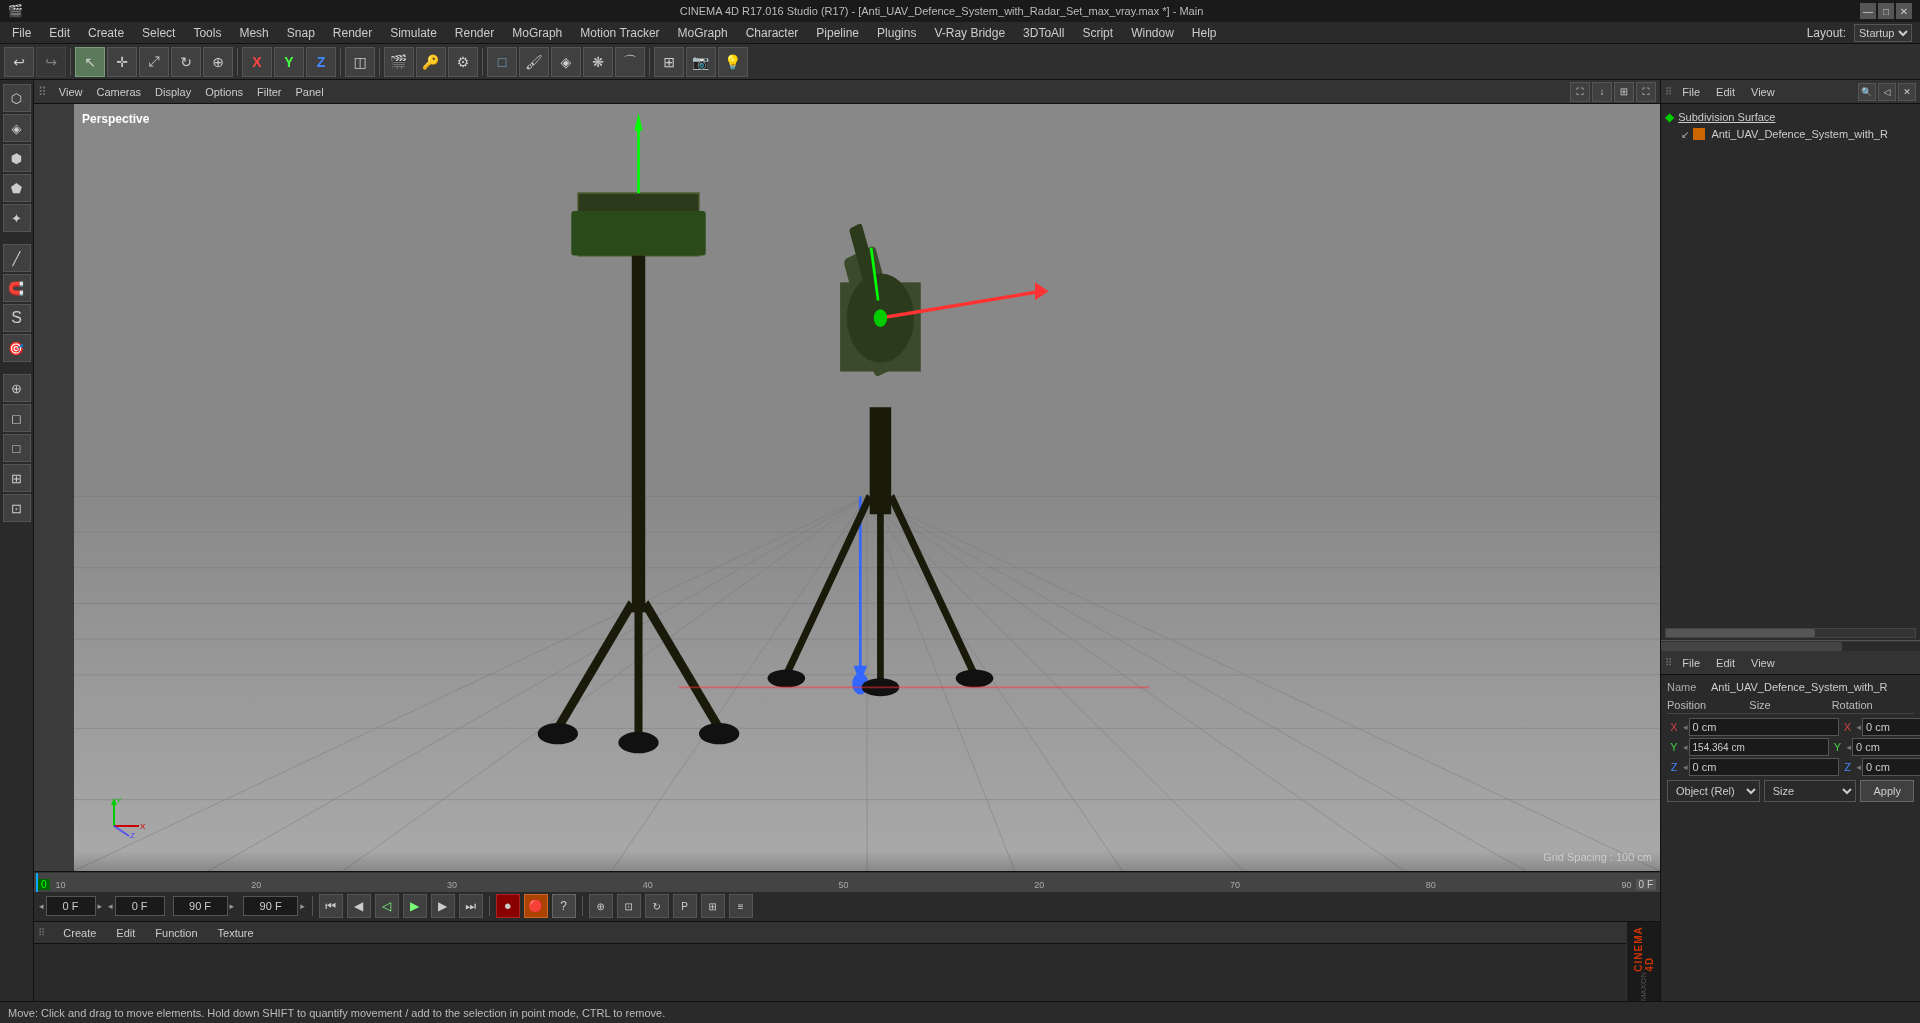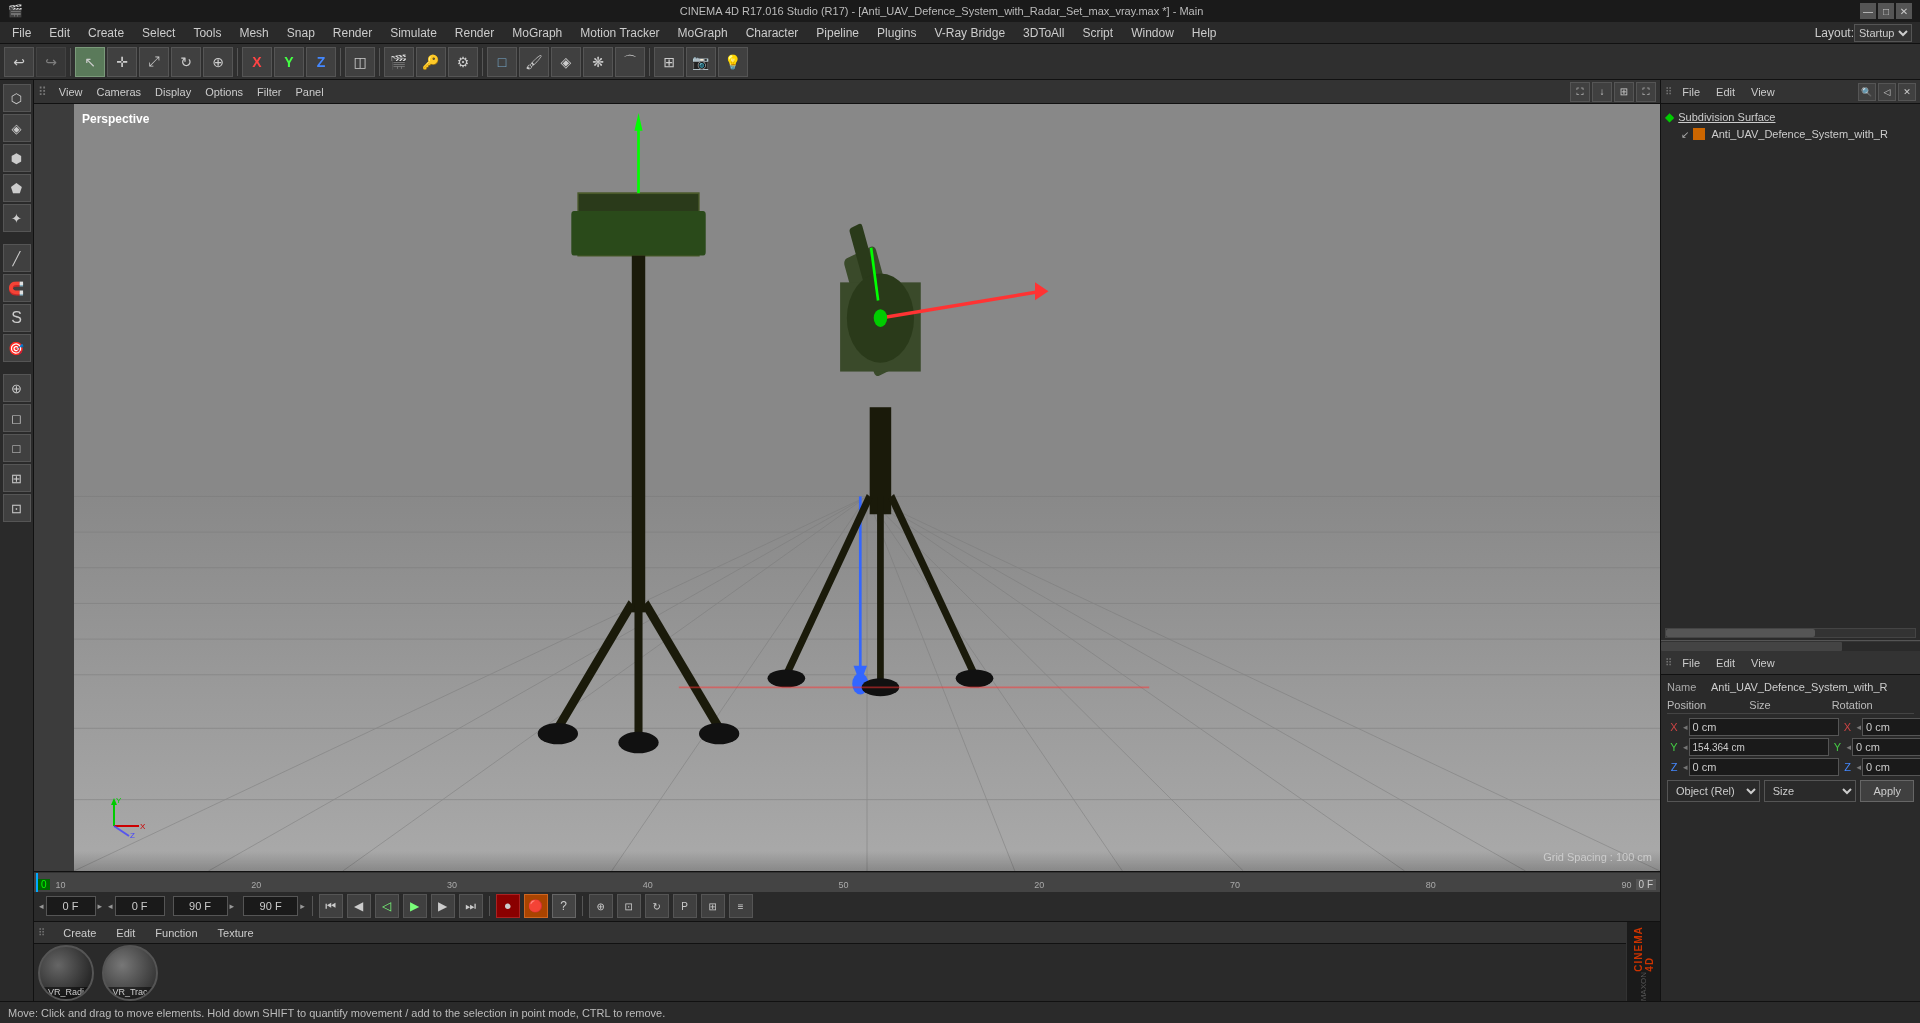--- a/index.html
+++ b/index.html
@@ -8,21 +8,21 @@
     
     #title-bar { width: 100%; height: 22px; background: #1a1a1a; display: flex; align-items: center; justify-content: space-between; padding: 0 8px; color: #bbb; font-size: 11px; }
     #title-bar .title-text { flex: 1; text-align: center; }
     #title-bar .win-controls { display: flex; gap: 2px; }
     #title-bar .win-btn { width: 16px; height: 16px; background: #555; border: none; color: #ccc; font-size: 10px; cursor: pointer; display: flex; align-items: center; justify-content: center; }
 
     
     #menu-bar { width: 100%; height: 22px; background: #2a2a2a; display: flex; align-items: center; padding: 0 4px; gap: 2px; border-bottom: 1px solid #111; }
     .menu-item { padding: 2px 8px; color: #ccc; cursor: pointer; font-size: 12px; white-space: nowrap; }
     .menu-separator { flex: 1; }
-    .menu-right { display: flex; align-items: center; gap: 0; margin-right: 4px; color: #ccc; font-size: 12px; }
+    .menu-right { display: flex; align-items: center; gap: 8px; margin-right: 4px; color: #ccc; font-size: 12px; }
 
     
     #main-toolbar { width: 100%; height: 36px; background: #2f2f2f; display: flex; align-items: center; padding: 2px 4px; gap: 2px; border-bottom: 1px solid #111; }
     .toolbar-btn { width: 30px; height: 30px; background: #404040; border: 1px solid #555; color: #ccc; cursor: pointer; display: flex; align-items: center; justify-content: center; font-size: 14px; }
     .toolbar-sep { width: 1px; height: 28px; background: #555; margin: 0 2px; }
     .toolbar-btn.active { background: #5a7a5a; border-color: #7a9a7a; }
 
     
     #workspace { display: flex; width: 100%; height: calc(100% - 22px - 22px - 36px - 22px); }
 
@@ -390,34 +390,20 @@
 
     <div id="material-bar">
       <div style="display:flex;flex-direction:column;flex:1;">
         <div id="mat-toolbar">
           <span style="color:#777;font-size:10px;margin-right:4px;">⠿</span>
           <span class="mat-menu-item">Create</span>
           <span class="mat-menu-item">Edit</span>
           <span class="mat-menu-item">Function</span>
           <span class="mat-menu-item">Texture</span>
         </div>
-        <div id="mat-content">
-
-          <div style="display:flex;flex-direction:column;align-items:center;cursor:pointer;">
-            <div class="mat-thumb" style="background:radial-gradient(circle at 35% 35%, #666, #111);">
-              <div class="mat-thumb-label">VR_Radi</div>
-            </div>
-          </div>
-
-          <div style="display:flex;flex-direction:column;align-items:center;cursor:pointer;margin-left:4px;">
-            <div class="mat-thumb" style="background:radial-gradient(circle at 35% 35%, #777, #222);">
-              <div class="mat-thumb-label">VR_Trac</div>
-            </div>
-          </div>
-        </div>
       </div>
 
       <div style="width:34px;background:#1a1a1a;border-left:1px solid #333;display:flex;flex-direction:column;align-items:center;justify-content:center;">
         <div style="writing-mode:vertical-rl;text-orientation:mixed;color:#cc3300;font-weight:bold;font-size:10px;letter-spacing:1px;transform:rotate(180deg);">CINEMA 4D</div>
         <div style="writing-mode:vertical-rl;text-orientation:mixed;color:#555;font-size:8px;transform:rotate(180deg);">MAXON</div>
       </div>
     </div>
 
   </div>
 

